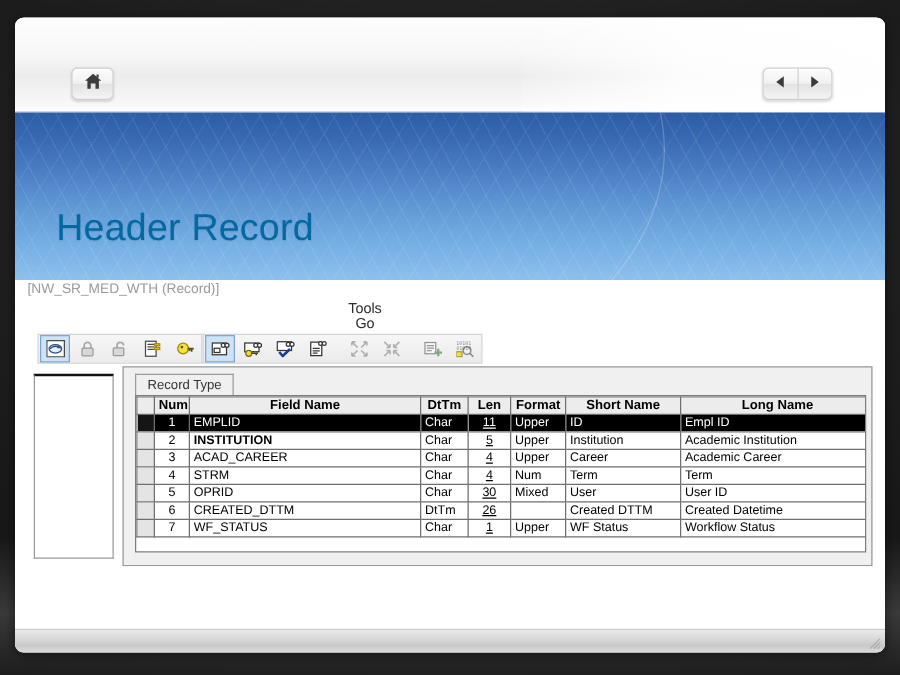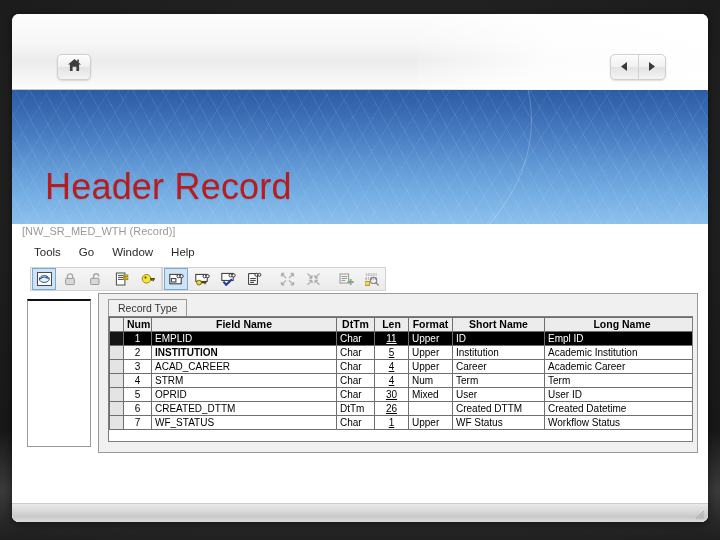--- a/index.html
+++ b/index.html
@@ -110,23 +110,23 @@
     position: absolute;
     left: -120px; top: -180px;
     width: 640px; height: 420px;
     border-radius: 50%;
     border: 1px solid rgba(255,255,255,0.22);
     pointer-events: none;
   }
   #slide-title {
     position: absolute;
     left: 33px; top: 152px;
-    font-size: 36px;
+    font-size: 30px;
     font-weight: 400;
-    color: #b91c1c;
+    color: #0369a1;
     letter-spacing: 0.2px;
     text-shadow: 0 1px 1px rgba(0,0,0,0.10);
     white-space: nowrap;
     z-index: 3;
   }
 
   
   #app {
     position: absolute;
     left: 0; top: 210px;
@@ -149,20 +149,21 @@
   }
 
   #menubar {
     position: absolute;
     left: 0; top: 17px;
     width: 556px; height: 22px;
     background: #ffffff;
     display: flex;
     align-items: center;
     padding-left: 22px;
+    flex-direction: column;
   }
   .menu-item {
     font-size: 11.5px;
     color: #2a2a2a;
     margin-right: 18px;
     cursor: default;
     white-space: nowrap;
   }
 
   

